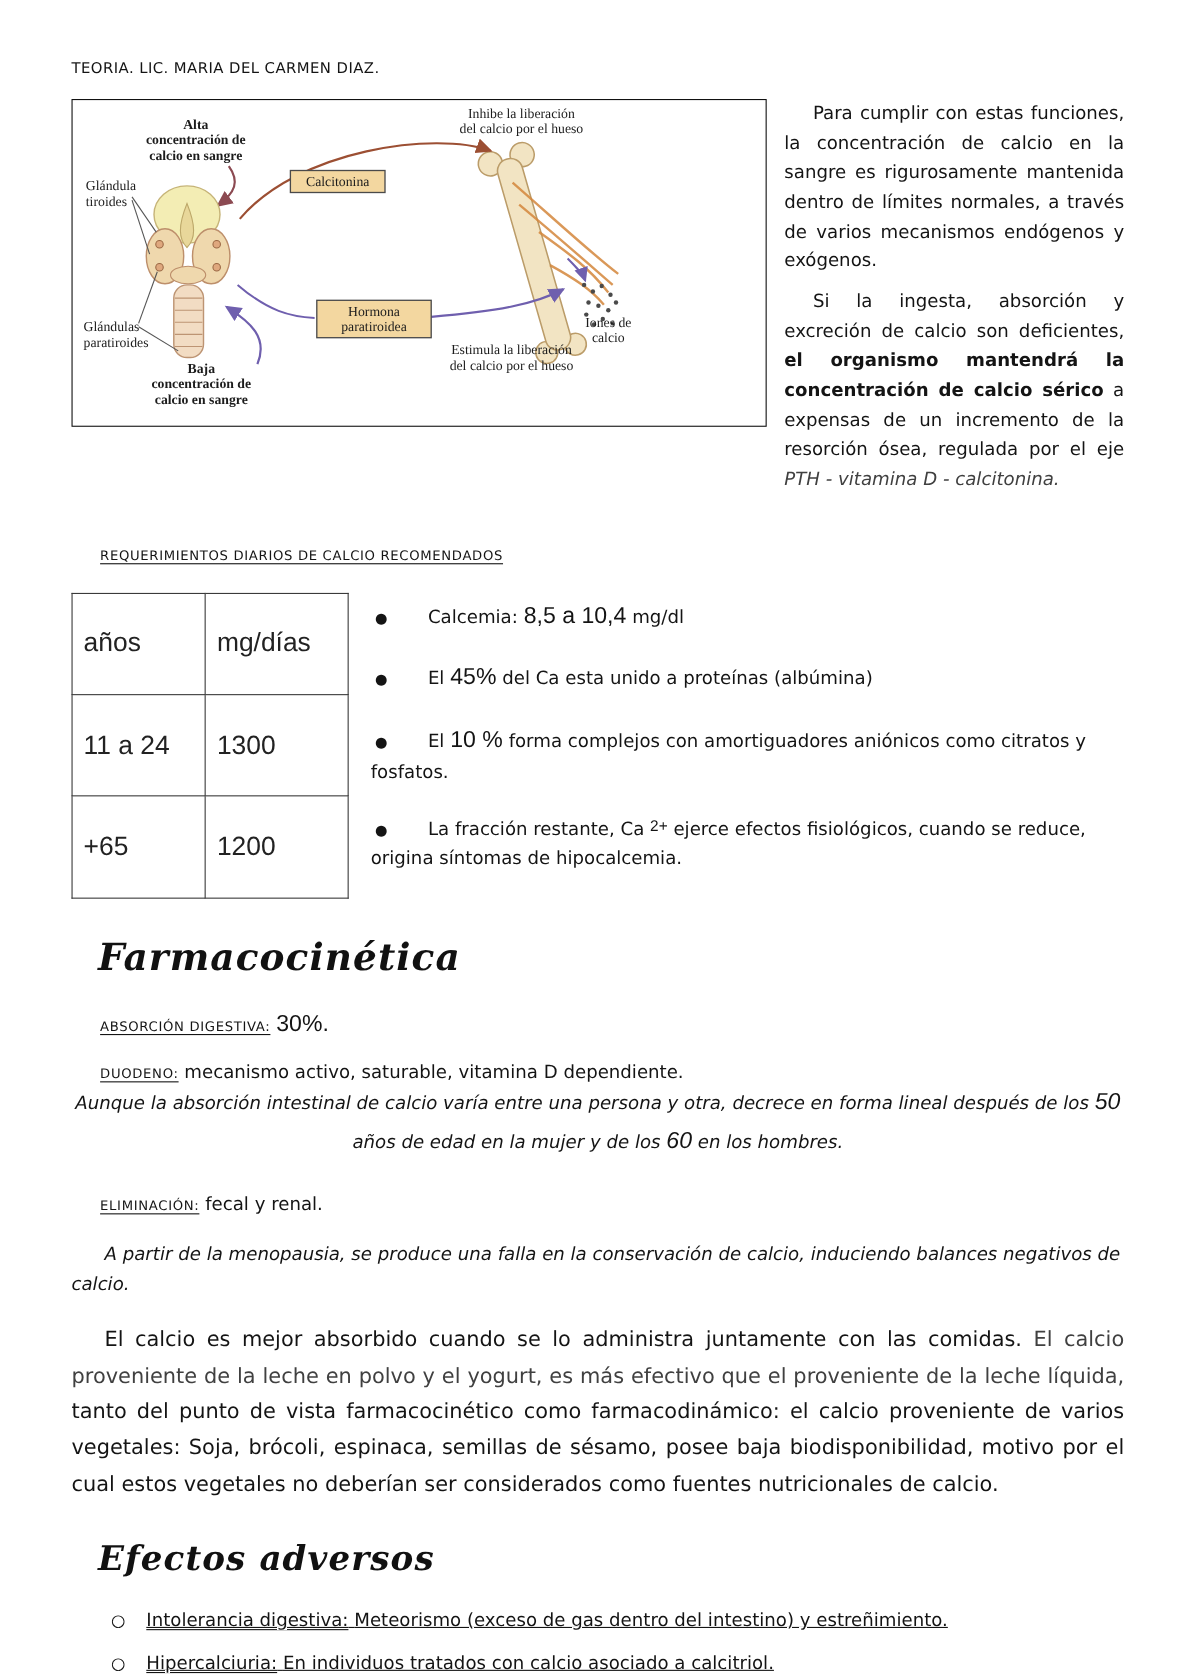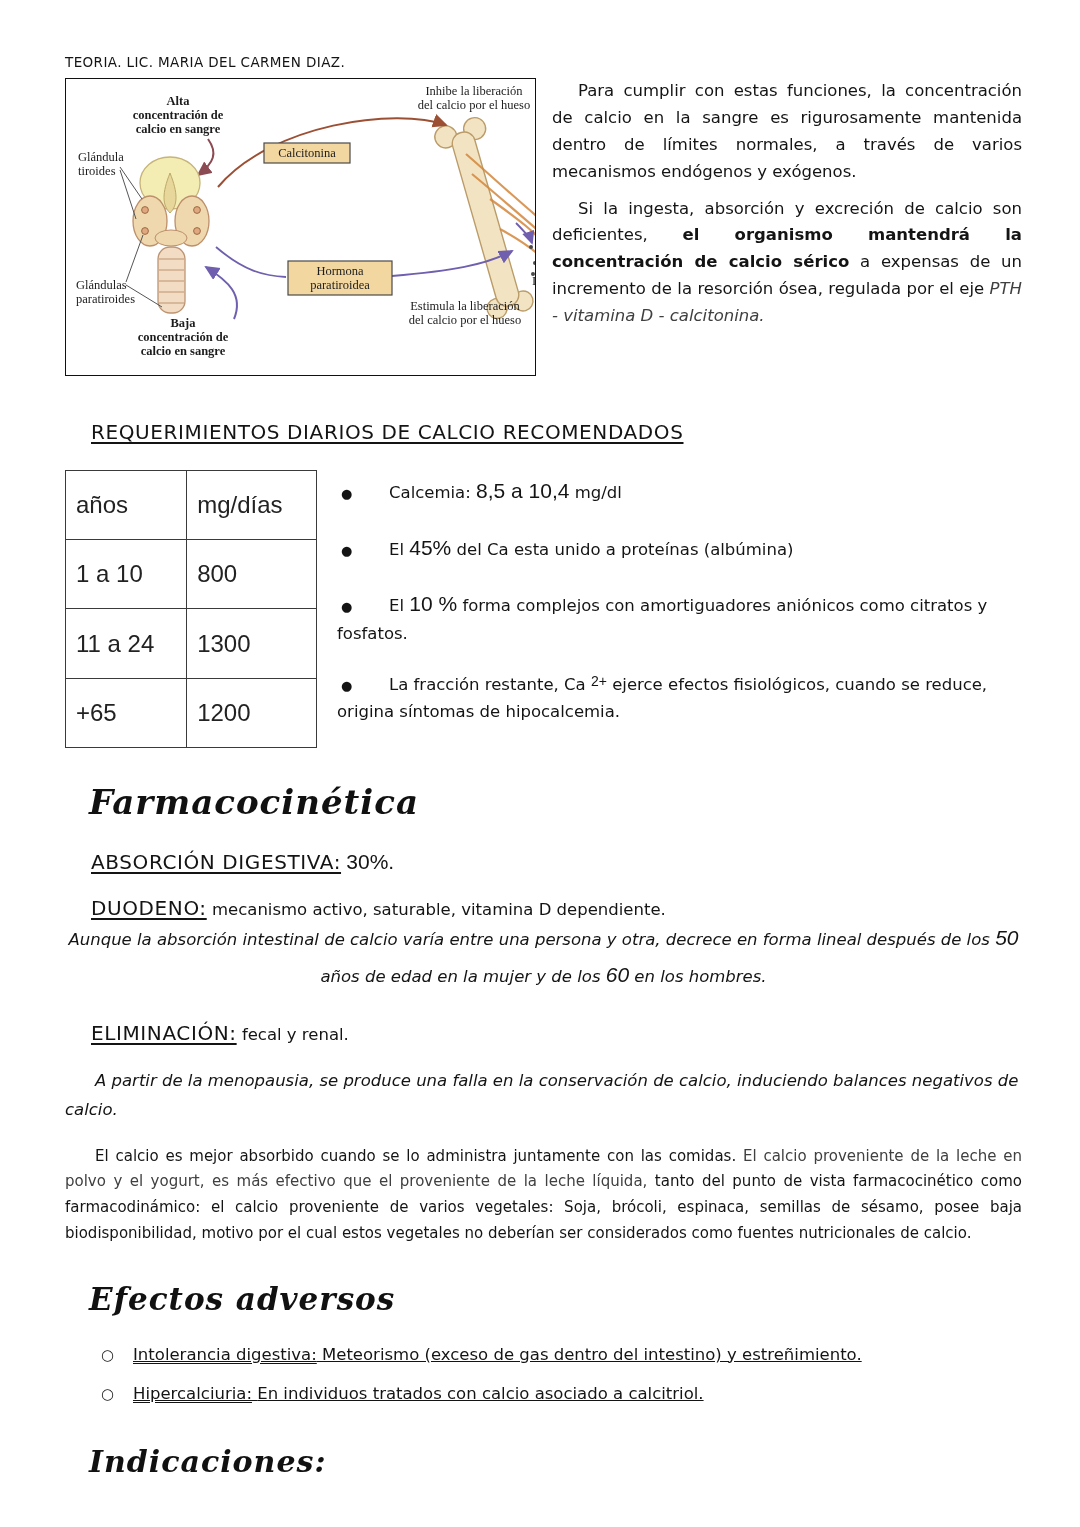--- a/index.html
+++ b/index.html
@@ -3,51 +3,51 @@
 <meta charset="utf-8">
 <style>
   * { margin:0; padding:0; box-sizing:border-box; }
   html,body { background:#ffffff; }
   .page {
     width:1080px; min-height:1527px; background:#fff;
     padding:54px 58px 40px 65px;
     font-family:"DejaVu Sans",sans-serif; color:#141414;
     position:relative;
   }
-  .header-line { font-size:13.5px; letter-spacing:.4px; margin-bottom:8px; }
+  .header-line { font-size:13.5px; letter-spacing:.4px; margin-bottom:20px; }
   .top-row { display:flex; gap:16px; align-items:flex-start; }
-  .diagram-box { width:471px; height:298px; border:1.6px solid #111; background:#fff; flex:none; overflow:hidden; }
+  .diagram-box { width:632px; height:298px; border:1.6px solid #111; background:#fff; flex:none; overflow:hidden; }
   .intro-col { flex:1; font-size:16.5px; line-height:1.63; text-align:justify; }
   .intro-col p { text-indent:26px; }
   .intro-col p + p { margin-top:10px; }
   .red { color:#404040; }
   .hw-it { font-style:italic; }
   b { font-weight:bold; }
   .u { text-decoration:underline; text-underline-offset:3px; }
-  .capslabel { letter-spacing:.6px; font-size:20px; }
+  .capslabel { letter-spacing:.6px; font-size:12px; }
   .req-title { margin:44px 0 0 26px; font-size:16px; letter-spacing:.5px; }
   .req-row { display:flex; gap:20px; margin-top:26px; }
   table.req { border-collapse:collapse; width:252px; flex:none;
     font-family:"Liberation Sans",sans-serif; font-size:24px; color:#222; }
   table.req td { border:1.8px solid #3a3a3a; padding:6px 10px; height:43px; }
   .bullets { flex:1; font-size:16.5px; padding-top:4px; line-height:1.6; }
   .bullet { margin-bottom:23px; }
   .bullet .mark { display:inline-block; width:52px; padding-left:4px; font-size:13px; }
   .num { font-family:"Liberation Sans",sans-serif; font-size:21px; }
   .sup { font-family:"Liberation Sans",sans-serif; font-size:14px; vertical-align:4px; }
   .script-h { font-family:"DejaVu Serif",serif; font-style:italic; font-weight:bold;
     letter-spacing:1px; color:#111; }
   .h-farmaco { font-size:34px; margin:34px 0 0 24px; }
   .h-efectos { font-size:31px; margin:34px 0 0 24px; }
   .h-indica  { font-size:30px; margin:36px 0 0 24px; }
   .line-block { margin:28px 0 0 26px; font-size:16.5px; }
   .line-block + .line-block { margin-top:22px; }
   .center-it { font-style:italic; font-size:16.5px; text-align:center; line-height:1.75; }
   .indent-it { margin-top:22px; font-style:italic; font-size:16.5px; text-indent:30px; line-height:1.7; }
-  .body-par { margin-top:20px; font-size:15px; line-height:1.72; text-align:justify; text-indent:30px; }
+  .body-par { margin-top:20px; font-size:19px; line-height:1.72; text-align:justify; text-indent:30px; }
   .adv-list { margin:24px 0 0 36px; font-size:16.5px; }
   .adv-item { margin-bottom:10px; line-height:1.75;text-decoration:underline; }
   .adv-item .circ { display:inline-block; width:32px; font-size:15px; }
   
   .dlab { font-family:"Liberation Serif",serif; font-size:12.5px; fill:#1c1c1c; }
   .dbold { font-weight:bold; }
 </style>
 </head>
 <body>
 
@@ -187,24 +187,20 @@
   </div>
 
   <div class="req-row">
     <table class="req">
       <tbody>
         <tr>
           <td>años</td>
           <td>mg/días</td>
         </tr>
         <tr>
-          <td>1 a 10</td>
-          <td>800</td>
-        </tr>
-        <tr>
           <td>11 a 24</td>
           <td>1300</td>
         </tr>
         <tr>
           <td>+65</td>
           <td>1200</td>
         </tr>
       </tbody>
     </table>
 

